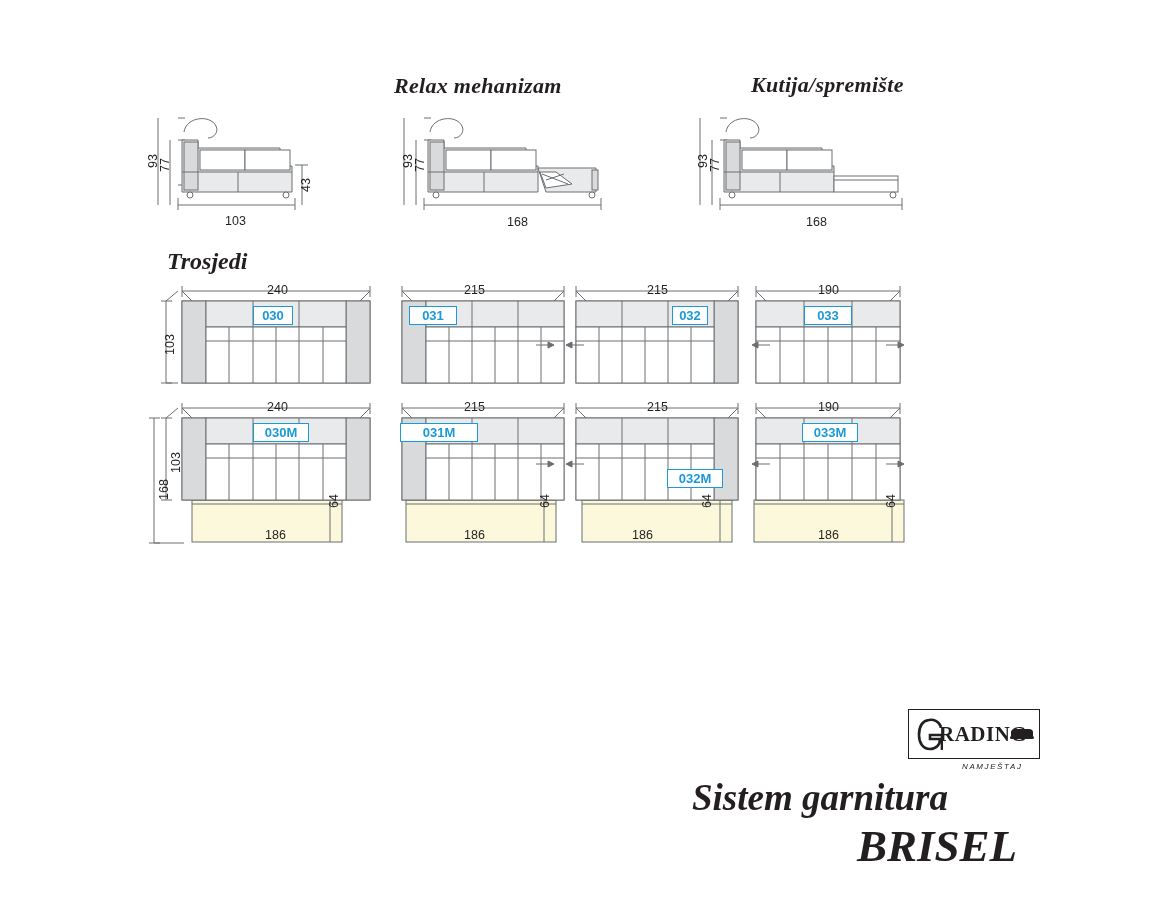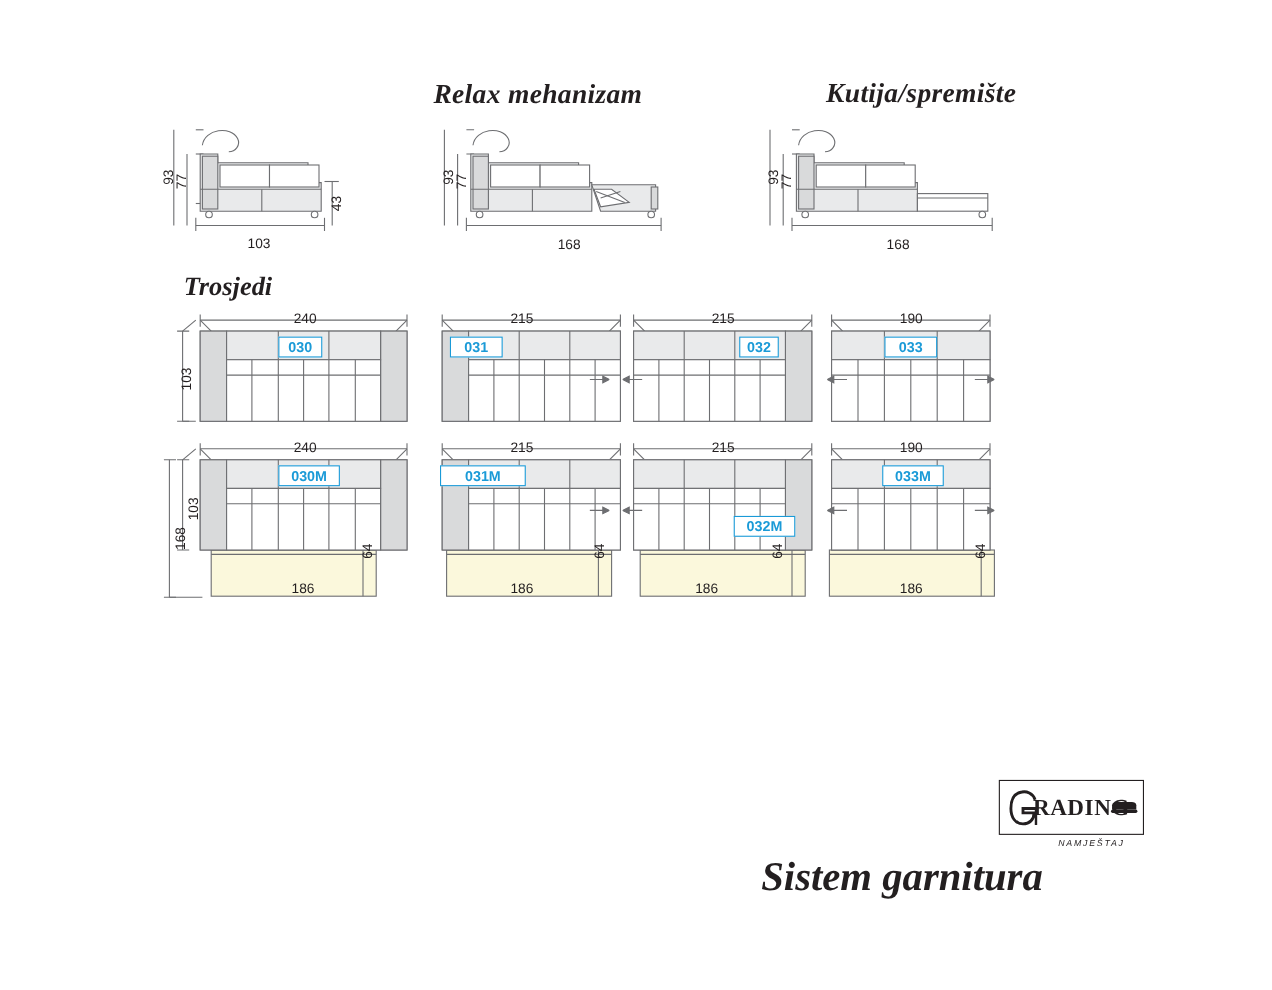--- a/index.html
+++ b/index.html
@@ -21,21 +21,21 @@
     width: 1156px;
     height: 900px;
   }
   .abs { position: absolute; }
 
   
   .heading {
     font-family: "Liberation Serif", serif;
     font-style: italic;
     font-weight: bold;
-    font-size: 25px;
+    font-size: 22px;
     color: #231f20;
     white-space: nowrap;
     letter-spacing: 0.3px;
   }
   .heading-small {
     font-family: "Liberation Serif", serif;
     font-style: italic;
     font-weight: bold;
     font-size: 24px;
     color: #231f20;
@@ -585,14 +585,15 @@
     <div class="abs logo-sub" style="left:53px; top:52px;font-style:italic;">NAMJEŠTAJ</div>
     <div class="abs" style="left:100px; top:14px;">
       <svg width="26" height="18" viewBox="0 0 26 18">
         <path d="M2,12 L2,8 C2,6 4,5 6,5 L20,5 C22,5 24,6 24,8 L24,12 Z" fill="#231f20"></path>
         <rect x="1" y="12" width="24" height="3" rx="1.5" fill="#231f20"></rect>
       </svg>
     </div>
   </div>
 
   <div class="abs footer-title" style="left:692px; top:776px;">Sistem garnitura</div>
+  <div class="abs footer-title-2" style="left:857px; top:820px;">BRISEL</div>
 
 </div>
 
 </body></html>

